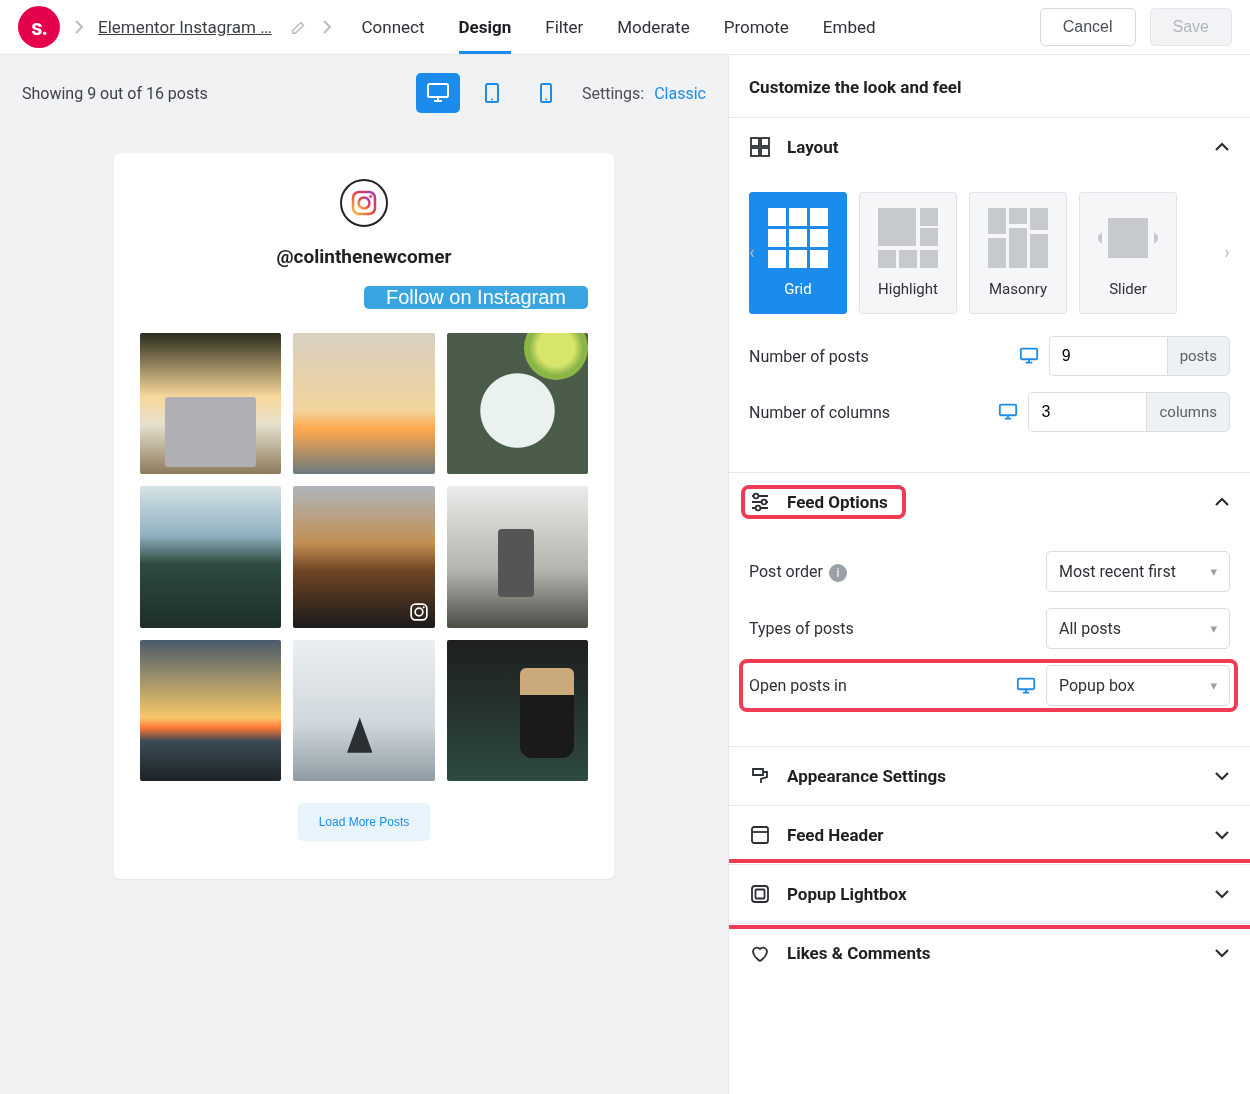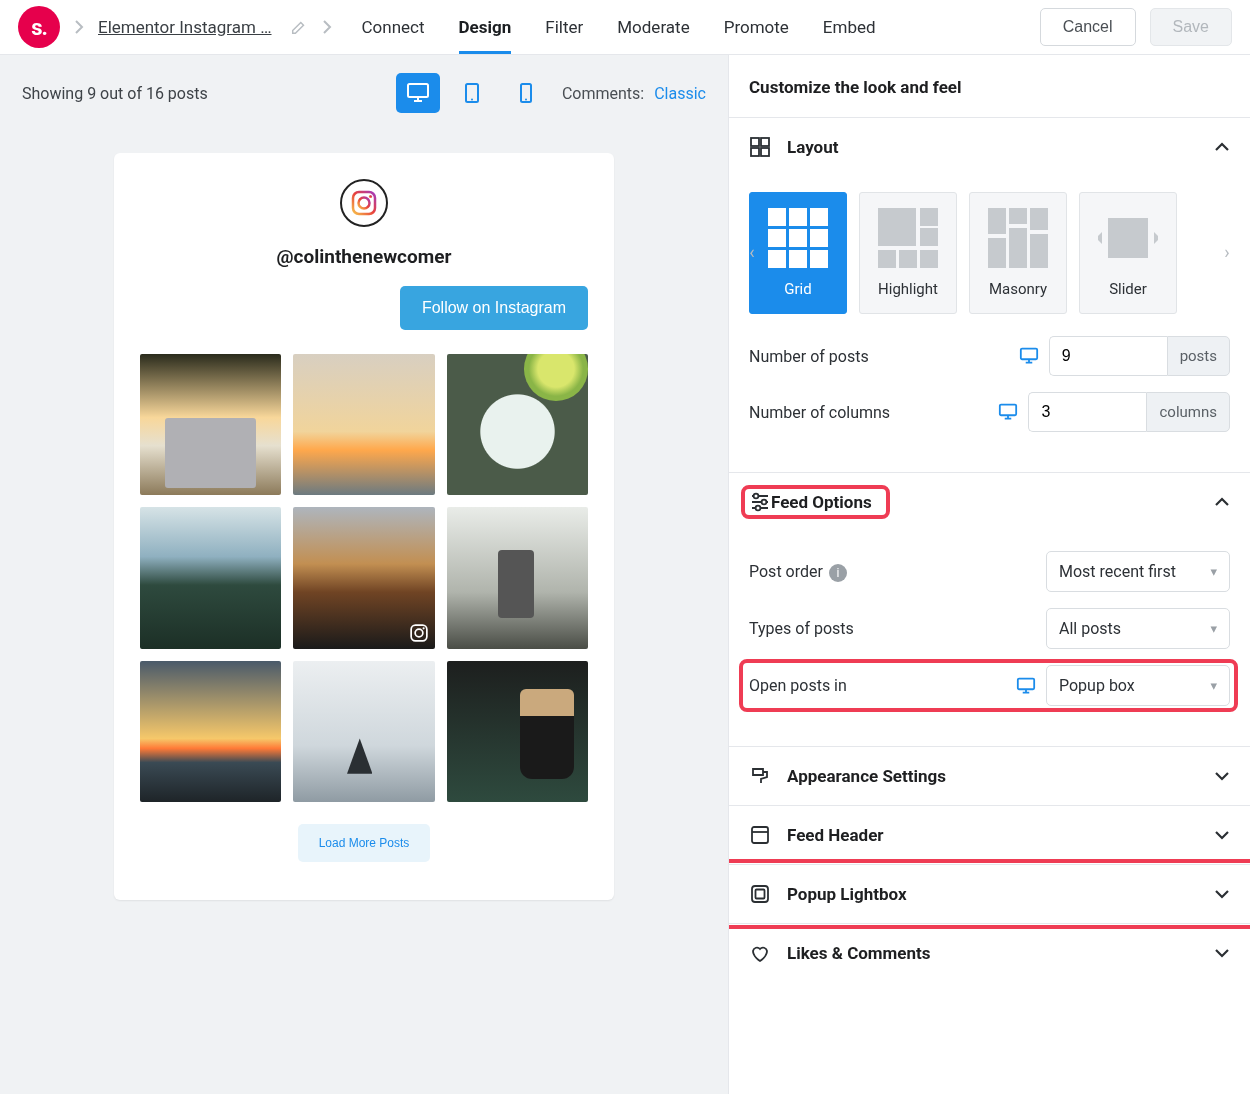--- a/index.html
+++ b/index.html
@@ -26,21 +26,21 @@
   .dev-btns{display:flex;gap:10px;}
   .dev-btn{width:44px;height:40px;border-radius:5px;display:flex;align-items:center;justify-content:center;color:#1b8ceb;cursor:pointer;}
   .dev-btn.active{background:#1b8ceb;color:#fff;}
   .tmpl{margin-left:auto;font-size:16px;color:#4a4f54;}
   .tmpl a{color:#1b8ceb;margin-left:6px;}
   
   .card{background:#fff;border-radius:6px;box-shadow:0 1px 2px rgba(0,0,0,.07);width:500px;margin:22px auto 0;padding:26px 26px 22px;}
   .card-head{display:flex;align-items:center;gap:18px;margin-bottom:24px;flex-direction:column;}
   .ig-ring{width:48px;height:48px;border-radius:50%;border:2px solid #222;display:flex;align-items:center;justify-content:center;}
   .username{font-weight:700;font-size:19px;}
-  .follow-btn{margin-left:auto;background:#38a5e0;color:#fff;border:none;border-radius:5px;padding:13px 22px;font-size:16px;cursor:pointer;}
+  .follow-btn{margin-left:auto;background:#38a5e0;color:#fff;border:none;border-radius:5px;padding:0 22px;font-size:20px;cursor:pointer;}
   .grid{display:grid;grid-template-columns:repeat(3,1fr);gap:12px;}
   .tile{aspect-ratio:1/1;border-radius:2px;position:relative;overflow:hidden;}
   .load-more{display:block;margin:22px auto 16px;border:none;background:#e8f4fb;color:#1b8ceb;border-radius:5px;padding:12px 21px;font-size:12px;cursor:pointer;}
   
   .p0{background:linear-gradient(180deg,#2a2b1c 0%,#f8d79a 45%,#e6e0cf 65%,#8c7a5a 100%);}
   .p0::after{content:"";position:absolute;left:18%;right:18%;top:45%;bottom:5%;background:#b0b0b4;border-radius:3px;}
   .p1{background:linear-gradient(180deg,#d8cfc1 0%,#f1d49b 55%,#ffa84c 68%,#6c7a80 100%);}
   .p2{background:radial-gradient(circle at 50% 55%,#e9f2ee 0 35%,#4b5b49 36% 100%);}
   .p2::after{content:"";position:absolute;right:0;top:-12%;width:45%;height:45%;border-radius:50%;background:radial-gradient(circle,#d9e66c 0 40%,#8ab547 60% 100%);}
   .p3{background:linear-gradient(180deg,#d6e3e6 0%,#8fb0c0 35%,#2e4a3e 55%,#1c2f26 100%);}
@@ -135,21 +135,21 @@
             </svg>
         </div>
         <div class="dev-btn">
           <svg width="16" height="22" viewBox="0 0 16 22">
               <rect x="3" y="2" width="10" height="18" rx="1.5" fill="none" stroke="currentColor" stroke-width="2"></rect>
               <circle cx="8" cy="17.5" r="1" fill="currentColor"></circle>
             </svg>
         </div>
       </div>
       <span class="tmpl">
-        <span>Comments:</span>
+        <span>Settings:</span>
         <a>Classic</a>
       </span>
     </div>
 
     <div class="card">
       <div class="card-head">
         <div class="ig-ring">
           <svg width="28" height="28" viewBox="0 0 28 28">
             <defs>
                 <linearGradient id="ig" x1="0" y1="1" x2="1" y2="0">
@@ -278,21 +278,21 @@
           <div class="input-group">
             <input value="3" style="">
             <span class="suffix">columns</span>
           </div>
         </div>
       </div>
     </div>
 
     <div class="section">
       <div class="section-hd">
-        <span class="hl" style="display:flex;align-items:center;padding-right:10px;">
+        <span class="hl" style="display:flex;align-items:center;gap:16px;padding-right:10px;">
           <svg width="22" height="22" viewBox="0 0 22 22">
               <path d="M3 5h16M3 11h16M3 17h16" stroke="#2b2f33" stroke-width="1.8"></path>
               <circle cx="7" cy="5" r="2.4" fill="#fff" stroke="#2b2f33" stroke-width="1.8"></circle>
               <circle cx="15" cy="11" r="2.4" fill="#fff" stroke="#2b2f33" stroke-width="1.8"></circle>
               <circle cx="9" cy="17" r="2.4" fill="#fff" stroke="#2b2f33" stroke-width="1.8"></circle>
             </svg>
           <span>Feed Options</span>
         </span>
         <span class="chev">
             <svg width="16" height="10" viewBox="0 0 16 10">

